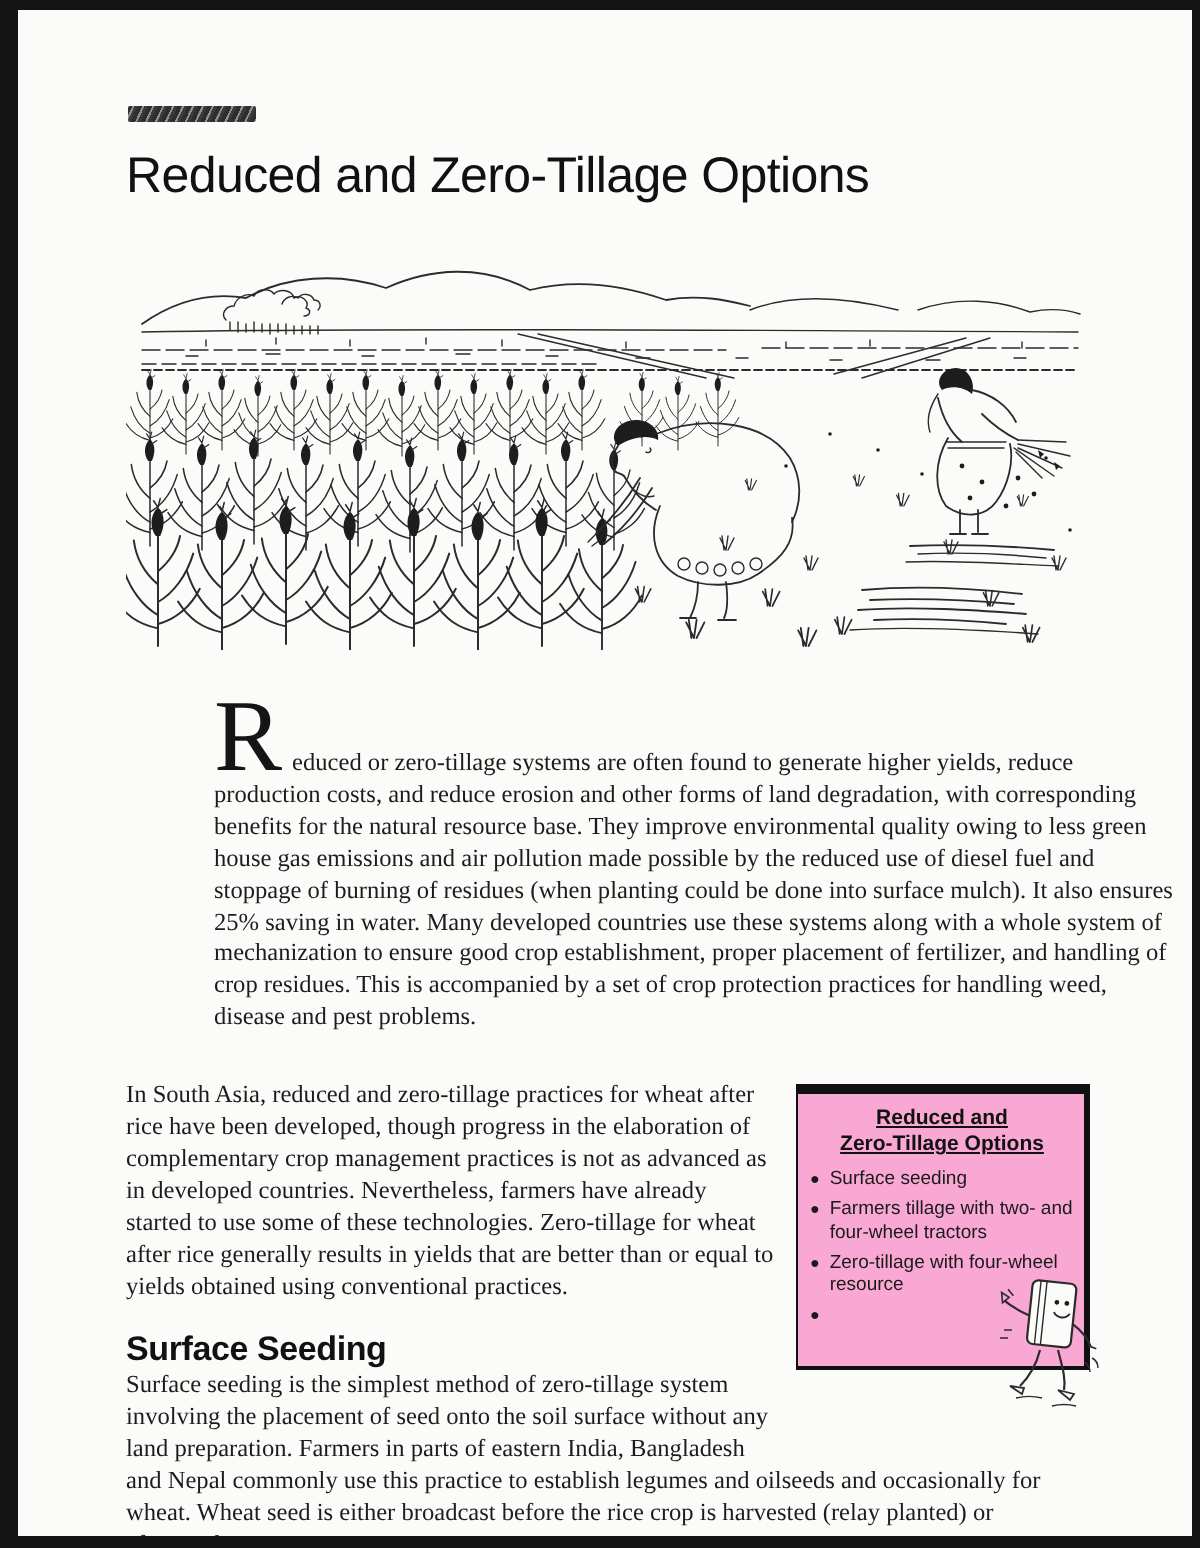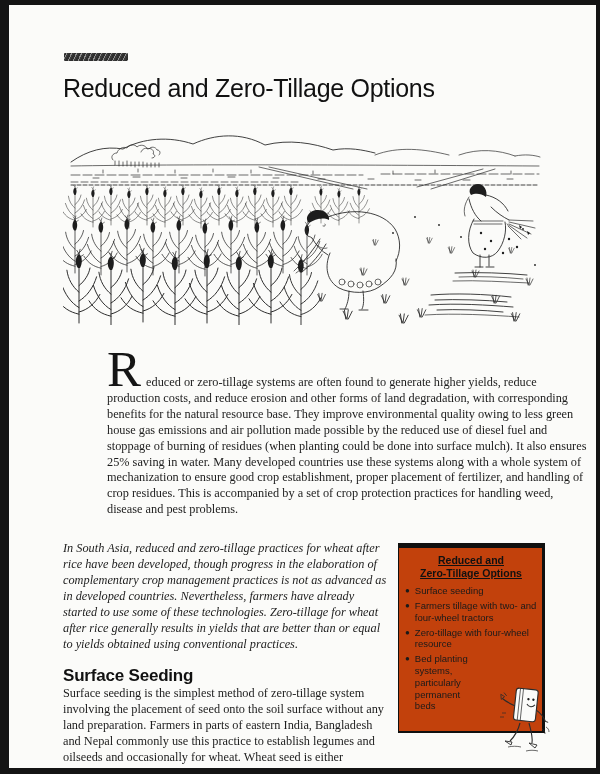--- a/index.html
+++ b/index.html
@@ -28,33 +28,33 @@
 
   .intro { font-size:12.3px; line-height:15.9px; margin-top:37px; width:482px; text-align:left;margin-left:44px; }
   .dropcap { font-family:"Liberation Serif", serif; font-size:51px; line-height:15.9px;
              padding-right:4px; letter-spacing:1px; color:#151515; }
 
   .cols { width:482px; margin-top:9px; font-size:12.3px; line-height:15.9px; }
 
   .sidebox { float:right; position:relative; width:147px; margin:2px 0 40px 11px;
              border-top:5px solid #101010; border-right:3px solid #101010;
              border-left:1.5px solid #101010; border-bottom:2px solid #101010;
-             padding:6px 5px 16px 6px; background:#c2410c;
+             padding:6px 5px 16px 6px; background:#f9a8d4;
              font-family:"Liberation Sans", sans-serif; }
   .sb-title { text-align:center; font-weight:bold; font-size:10.5px; line-height:13px;
               text-decoration:underline; color:#111; }
   .sb-list { list-style:none; margin-top:5px; }
   .sb-list li { display:flex; gap:5px; font-size:9.5px; line-height:11.8px; margin:3px 0; color:#1a1a1a; }
   .sb-list .blt { font-size:8px; line-height:11.8px; flex:0 0 auto; }
   .sb-list li:last-child span:last-child { max-width:62px; }
   .mascot { position:absolute; right:-14px; bottom:-24px; width:60px; height:72px; }
 
   h2 { font-family:"Liberation Sans", sans-serif; font-weight:bold; font-size:17px;
        letter-spacing:-0.2px; color:#111; margin:15px 0 3px; }
-  .para-sa { margin-top:23px;font-style:italic; }
+  .para-sa { margin-top:23px; }
 
   svg .ln { fill:none; stroke:#2b2b2b; stroke-width:0.9; stroke-linecap:round; stroke-linejoin:round; }
   svg .ln2 { fill:none; stroke:#2b2b2b; stroke-width:0.7; stroke-linecap:round; }
   svg .dk { fill:#1d1d1d; stroke:none; }
 </style>
 </head>
 <body>
 
 <div class="bar bar-left"></div>
 <div class="bar bar-top"></div>
@@ -225,21 +225,20 @@
         <li>
             <span class="blt">●</span>
             <span>Farmers tillage with two- and four-wheel tractors</span>
           </li>
         <li>
             <span class="blt">●</span>
             <span>Zero-tillage with four-wheel resource</span>
           </li>
         <li>
             <span class="blt">●</span>
-            <span>Bed planting systems, particularly permanent beds</span>
           </li>
       </ul>
       <svg class="mascot" viewBox="0 0 60 72">
         <g transform="rotate(6 30 30)">
           <rect x="18" y="6" width="22" height="32" rx="3" fill="#fbfbf9" stroke="#2b2b2b" stroke-width="1.1"></rect>
           <path d="M22,6 V38 M25,6 V38" fill="none" stroke="#2b2b2b" stroke-width="0.7"></path>
           <circle cx="31" cy="16" r="1.2" fill="#1d1d1d"></circle>
           <circle cx="36" cy="16" r="1.2" fill="#1d1d1d"></circle>
           <path d="M30,21 c2,3 6,3 8,0" fill="none" stroke="#2b2b2b" stroke-width="1"></path>
           <path d="M18,24 C12,22 8,20 5,18" fill="none" stroke="#2b2b2b" stroke-width="1.1"></path>

